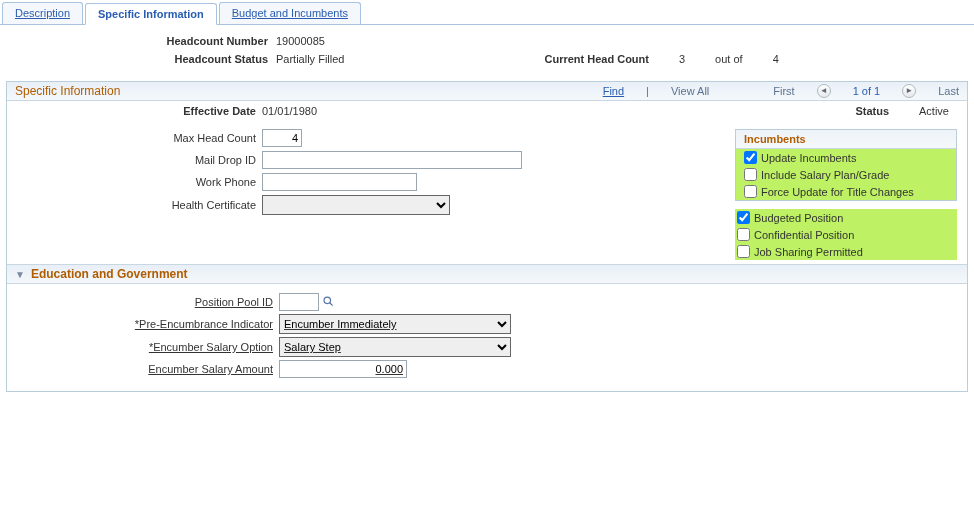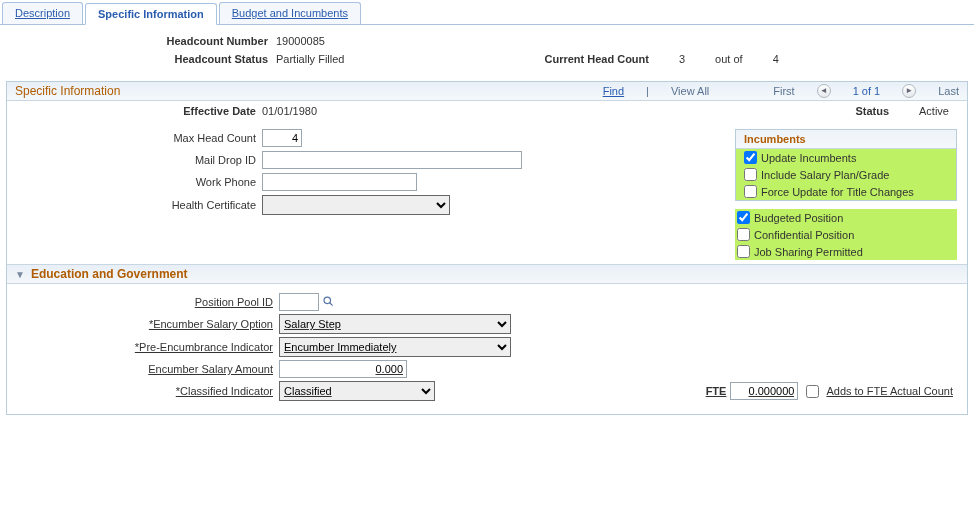--- a/index.html
+++ b/index.html
@@ -323,35 +323,25 @@
       <div class="edu-lbl">Position Pool ID</div>
       <input type="text" class="inp" style="width: 40px;" value="">
       <span class="lookup-icon" style="margin-left:3px;">
         <svg viewBox="0 0 16 16">
             <circle cx="6.5" cy="6.5" r="4" fill="none" stroke="#5573a6" stroke-width="1.5"></circle>
             <line x1="9.5" y1="9.5" x2="13" y2="13" stroke="#5573a6" stroke-width="1.5"></line>
           </svg>
       </span>
     </div>
     <div class="edu-row">
+      <div class="edu-lbl">*Pre-Encumbrance Indicator</div>
+      <select class="sel" style="width:232px;"><option>Encumber Immediately</option></select>
+    </div>
+    <div class="edu-row">
       <div class="edu-lbl">*Encumber Salary Option</div>
       <select class="sel" style="width:232px;"><option>Salary Step</option></select>
-    </div>
-    <div class="edu-row">
-      <div class="edu-lbl">*Pre-Encumbrance Indicator</div>
-      <select class="sel" style="width:232px;"><option>Encumber Immediately</option></select>
     </div>
     <div class="edu-row">
       <div class="edu-lbl">Encumber Salary Amount</div>
       <input type="text" class="inp amount-input" style="width: 128px;" value="0.000">
     </div>
-    <div class="edu-row">
-      <div class="edu-lbl">*Classified Indicator</div>
-      <select class="sel" style="width:156px;"><option>Classified</option></select>
-      <div class="fte-block">
-        <span style="font-weight:bold;">FTE</span>
-        <input type="text" class="inp amount-input" style="width: 68px;" value="0.000000">
-        <input type="checkbox" style="">
-        <span>Adds to FTE Actual Count</span>
-      </div>
-    </div>
   </div>
 </div>
 
 </body></html>

